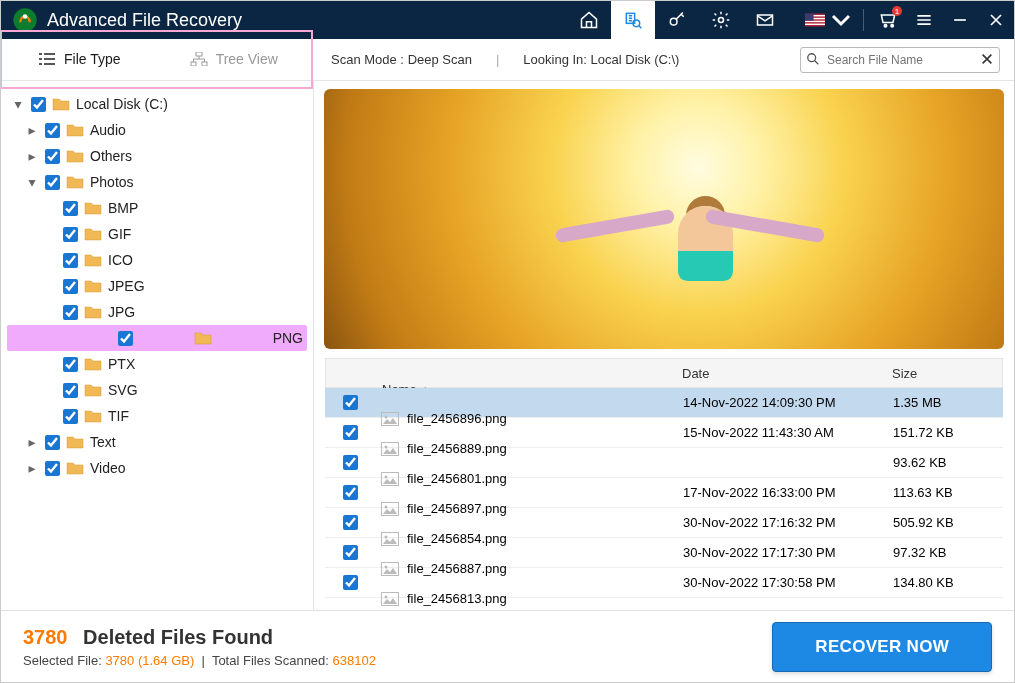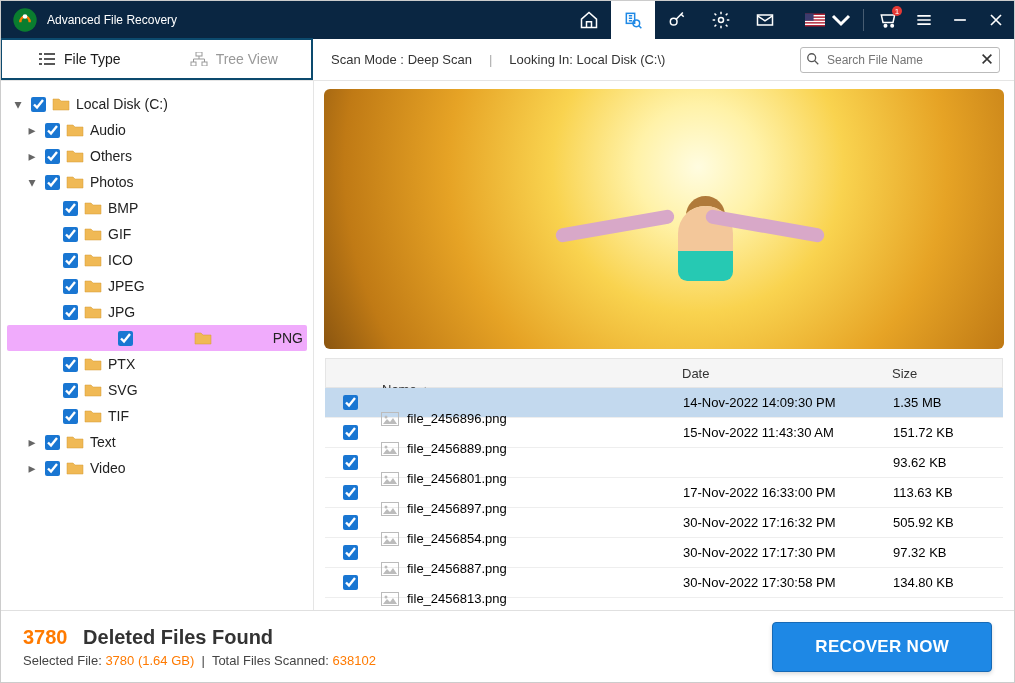--- a/index.html
+++ b/index.html
@@ -1,35 +1,35 @@
 <!DOCTYPE html>
 <html><head>
 <meta charset="utf-8">
 <style>
 * { box-sizing: border-box; margin: 0; padding: 0; font-family: "Segoe UI", Arial, sans-serif; }
 body { width: 1015px; height: 683px; background: #fff; overflow: hidden; border: 1px solid #ccc; }
 
 
 .titlebar { height: 38px; background: #0a2642; display: flex; align-items: center; color: #fff; }
 .titlebar .logo { width: 28px; height: 28px; margin: 0 8px 0 10px; display:flex; align-items:center; justify-content:center; }
-.titlebar .title { font-size: 12px; font-weight: 400; flex: 0 0 auto; }
+.titlebar .title { font-size: 18px; font-weight: 400; flex: 0 0 auto; }
 .titlebar .spacer { flex: 1; }
 .titlebar .tbtn { width: 44px; height: 38px; display: flex; align-items: center; justify-content: center; cursor: pointer; }
 .titlebar .tbtn.active { background: #fff; color: #1e88e5; }
 .titlebar .tbtn svg { width: 20px; height: 20px; }
 .titlebar .right-group { display: flex; align-items: center; margin-left: 12px; }
 .titlebar .flag { width: 28px; height: 18px; margin-right: 2px; display:inline-block; position:relative; }
 .titlebar .vsep { width: 1px; height: 22px; background: rgba(255,255,255,0.25); margin: 0 6px; }
 
 
 .tabs-row { height: 42px; display: flex; align-items: center; border-bottom: 1px solid #e5e5e5; }
-.view-tabs { width: 313px; height: 42px; display: flex; border: 2px solid #0c4a6e; margin: -1px 0 0 -1px; }
+.view-tabs { width: 313px; height: 59px; display: flex; border: 2px solid #f9a8d4; margin: -1px 0 0 -1px; }
 .view-tab { flex: 1; display: flex; align-items: center; justify-content: center; gap: 8px; font-size: 14px; cursor: pointer; color: #1a1a1a; }
 .view-tab.inactive { color: #999; }
-.scan-info { margin-left: 18px; font-size: 13px; color: #333; display: flex; align-items: flex-end; gap: 17px; }
+.scan-info { margin-left: 18px; font-size: 13px; color: #333; display: flex; align-items: flex-end; gap: 24px; }
 .scan-info .sep { color: #aaa; }
 .tabs-row .search-wrap { margin-left: auto; margin-right: 14px; position: relative; }
 .search-input { width: 200px; height: 26px; border: 1px solid #bbb; border-radius: 3px; padding: 0 24px 0 26px; font-size: 12px; color: #555; }
 .search-wrap .sicon { position: absolute; left: 6px; top: 5px; width: 14px; height: 14px; color: #555; }
 .search-wrap .clear { position: absolute; right: 6px; top: 5px; width: 14px; height: 14px; color: #333; cursor:pointer; }
 
 
 .main { display: flex; height: calc(100% - 38px - 42px - 72px); }
 
 

